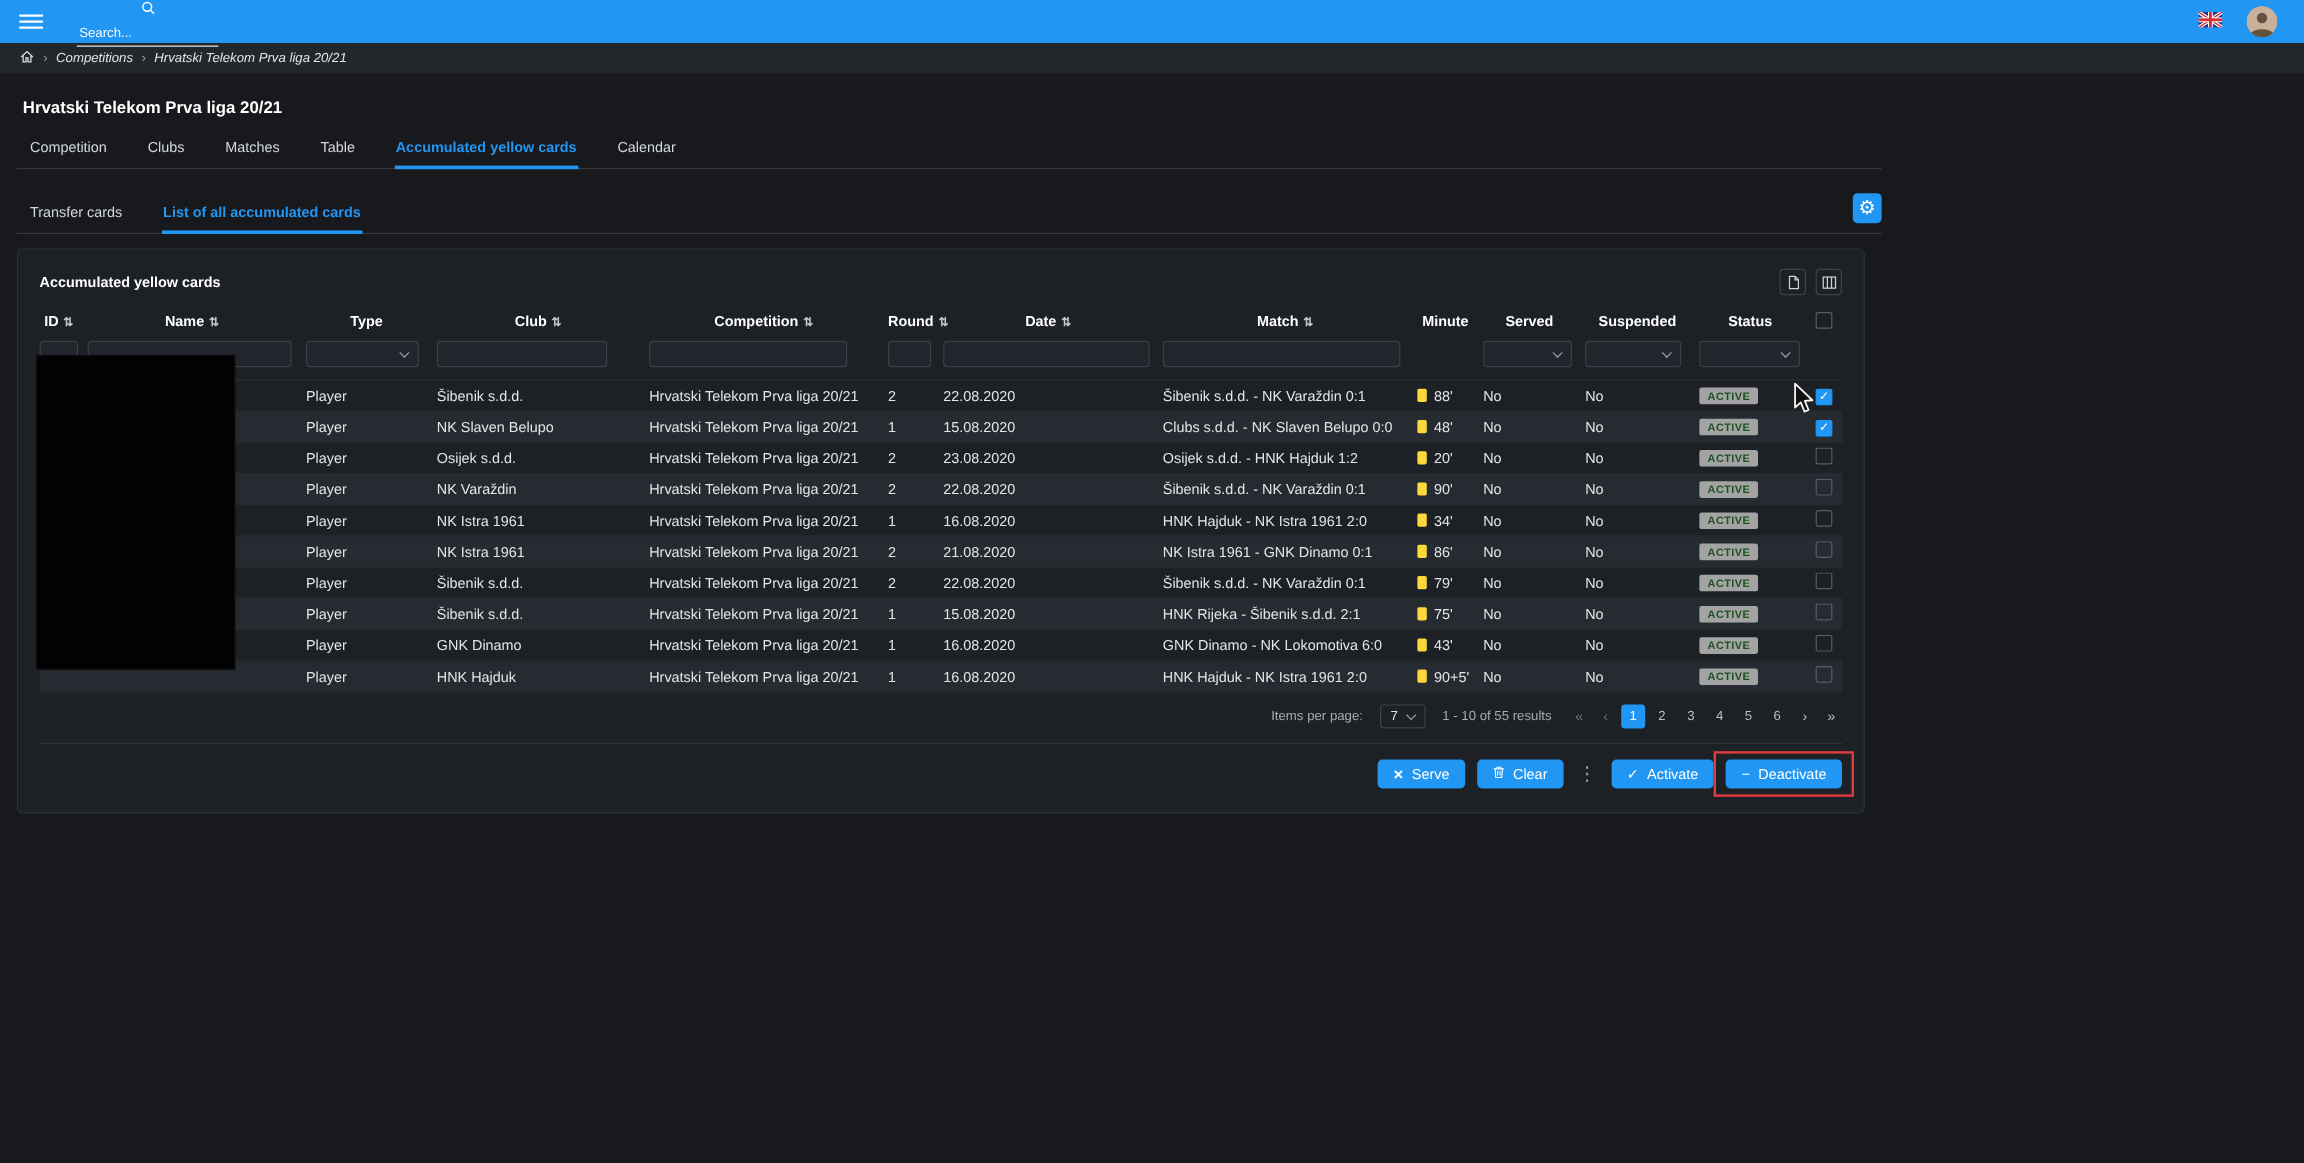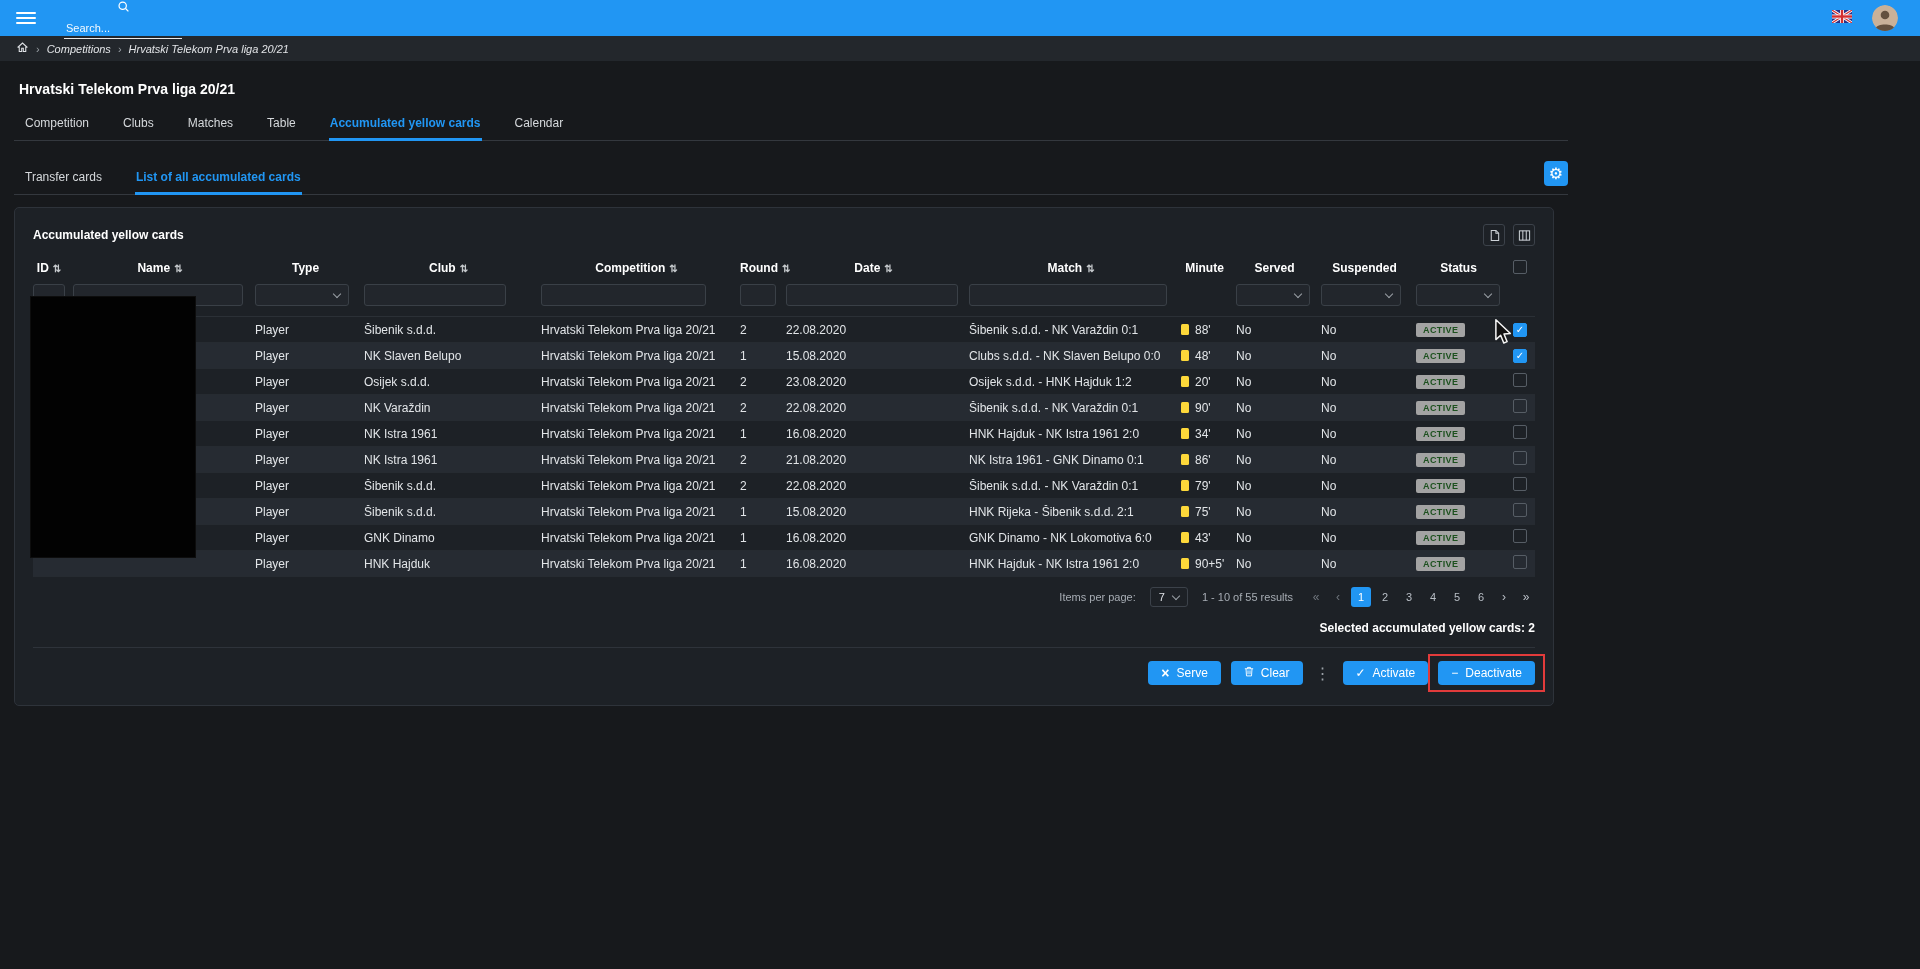--- a/index.html
+++ b/index.html
@@ -440,21 +440,20 @@
             <span class="page-btn">3</span>
             <span class="page-btn">4</span>
             <span class="page-btn">5</span>
             <span class="page-btn">6</span>
           </span>
         <span class="nav-arrow enabled">›</span>
         <span class="nav-arrow enabled">»</span>
       </div>
     </div>
 
-    <div class="selected-summary">Selected accumulated yellow cards: 2</div>
 
     <div class="divider"></div>
 
     <div class="actions">
       <button class="btn">
         <span class="ic ic-x">×</span>
         <span>Serve</span>
       </button>
       <button class="btn">
         <span>

